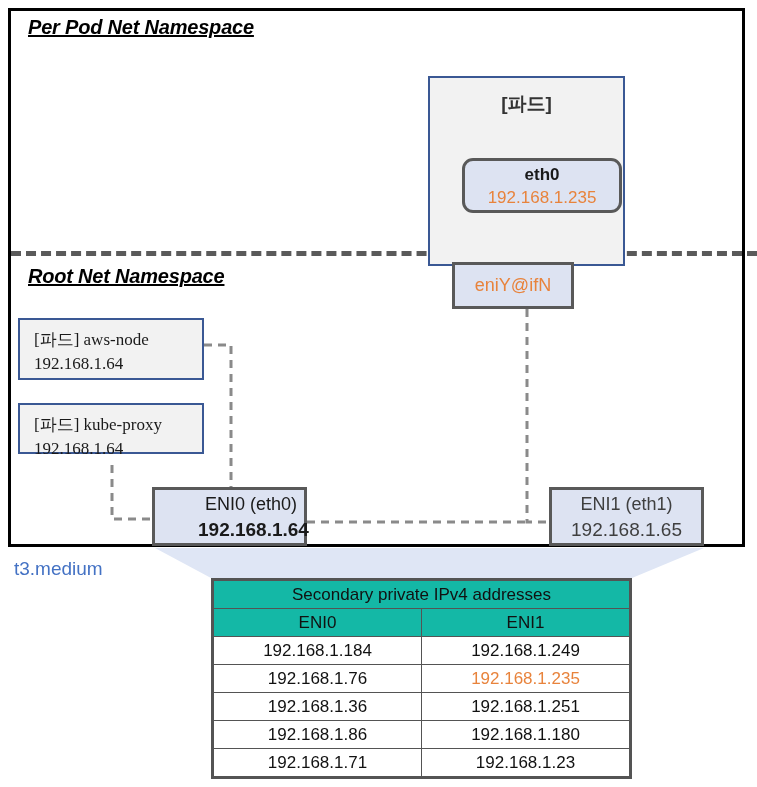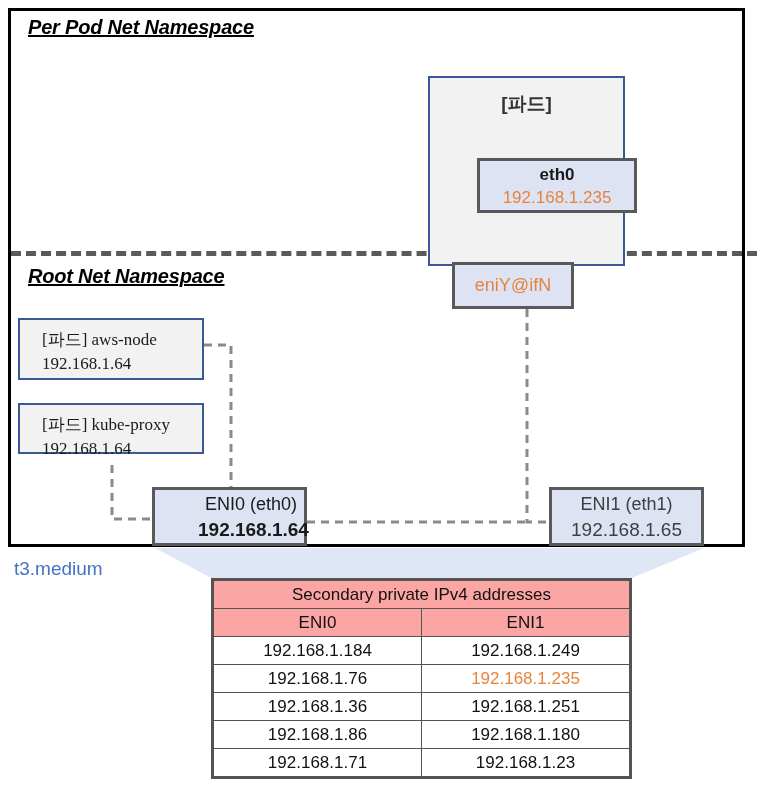--- a/index.html
+++ b/index.html
@@ -90,24 +90,25 @@
   }
 
   
   .iface-box {
     background: #dde3f2;
     border: 3px solid #595959;
     box-sizing: border-box;
     position: absolute;
   }
   #iface-eth0 {
-    left: 47px;
+    left: 32px;
     top: 80px;
     width: 160px;
     height: 55px;
+    border-radius: 11px;
   }
   .iface-name {
     text-align: center;
     font-size: 17px;
     font-weight: bold;
     color: #1a1a1a;
     line-height: 22px;
     margin-top: 3px;
     font-family: "Liberation Sans", sans-serif;
   }
@@ -134,21 +135,21 @@
   #eni-veth .veth-label {
     font-size: 18px;
     color: #e8833c;
     font-family: "Liberation Sans", sans-serif;
   }
 
   
   .hostpod-box {
     background: #f2f2f2;
     border: 2px solid #3a5894;
-    padding: 8px 0 0 22px;
+    padding: 8px 0 0 14px;
     font-family: "Liberation Serif", serif;
     font-size: 17px;
     color: #1a1a1a;
     line-height: 24px;
   }
   #pod-aws-node {
     left: 18px;
     top: 318px;
     width: 186px;
     height: 62px;
@@ -238,21 +239,21 @@
   #ip-table th, #ip-table td {
     border: 1px solid #545454;
     text-align: center;
     font-size: 17px;
     font-weight: normal;
     color: #111111;
     height: 27px;
     padding: 0;
   }
   #ip-table th {
-    background: #fca5a5;
+    background: #14b8a6;
   }
   #ip-table td.highlight {
     color: #e8833c;
   }
 </style>
 </head>
 <body>
 
 <div id="stage">
 

